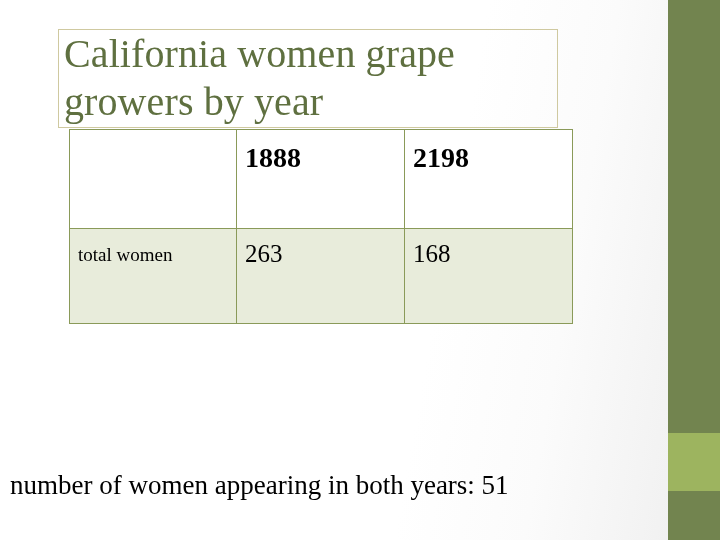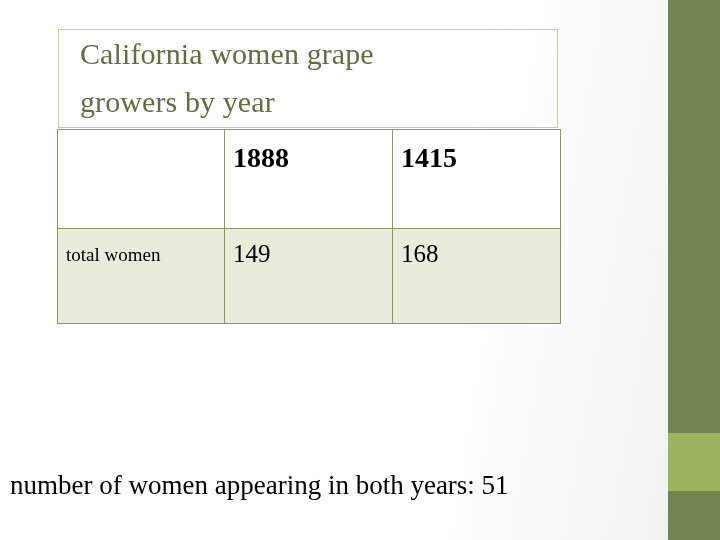--- a/index.html
+++ b/index.html
@@ -36,34 +36,34 @@
     left: 58px;
     top: 29px;
     width: 500px;
     height: 99px;
     border: 1px solid #cfc9a0;
     box-sizing: border-box;
     background: transparent;
   }
   #title-text {
     position: absolute;
-    left: 80px;
+    left: 64px;
     top: 30px;
     width: 500px;
     color: #5f7040;
-    font-size: 30px;
+    font-size: 40px;
     line-height: 48px;
     letter-spacing: 0.1px;
     white-space: pre-line;
   }
 
   
   #data-table {
     position: absolute;
-    left: 57px;
+    left: 69px;
     top: 129px;
     width: 503px;
     border-collapse: collapse;
     table-layout: fixed;
   }
   #data-table td, #data-table th {
     border: 1px solid #8a9a59;
     padding: 0;
     vertical-align: top;
     text-align: left;
@@ -139,30 +139,30 @@
   <table id="data-table">
     <tbody>
       <tr class="row-header">
         <td class="col-label">
           <div class="cell-inner hdr-year"></div>
         </td>
         <td class="col-val">
           <div class="cell-inner hdr-year">1888</div>
         </td>
         <td class="col-val">
-          <div class="cell-inner hdr-year">1415</div>
+          <div class="cell-inner hdr-year">2198</div>
         </td>
       </tr>
 
       <tr class="row-shaded">
         <td class="col-label">
           <div class="cell-inner lbl-big">total women</div>
         </td>
         <td class="col-val">
-          <div class="cell-inner val-big">149</div>
+          <div class="cell-inner val-big">263</div>
         </td>
         <td class="col-val">
           <div class="cell-inner val-big">168</div>
         </td>
       </tr>
 
     </tbody>
   </table>
 
   <div id="caption">number of women appearing in both years: 51</div>

